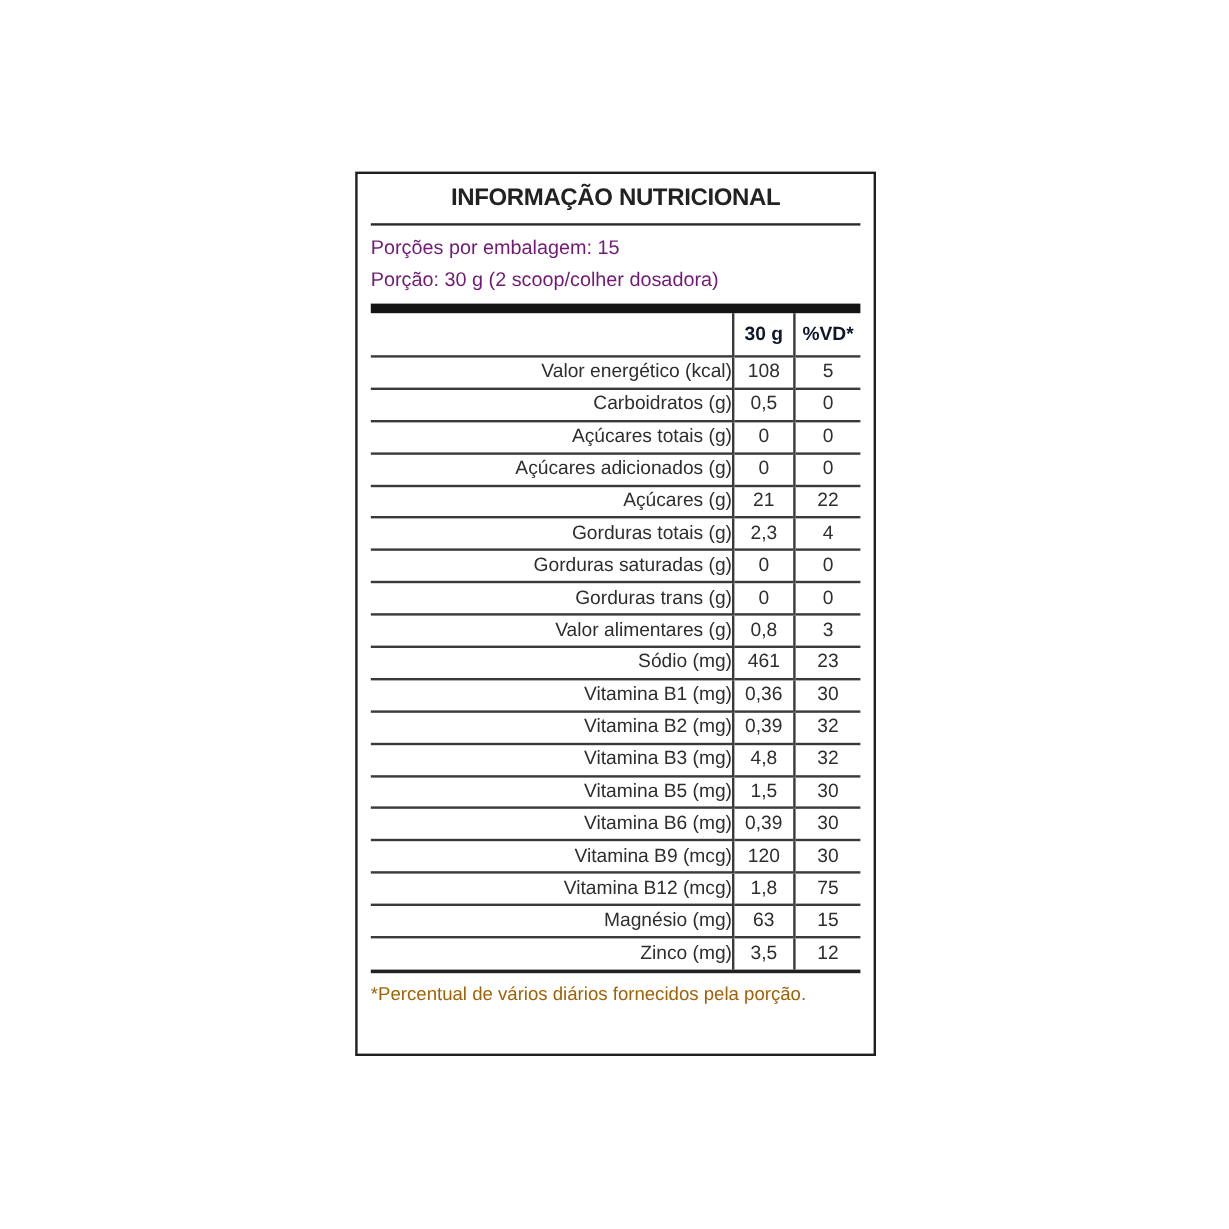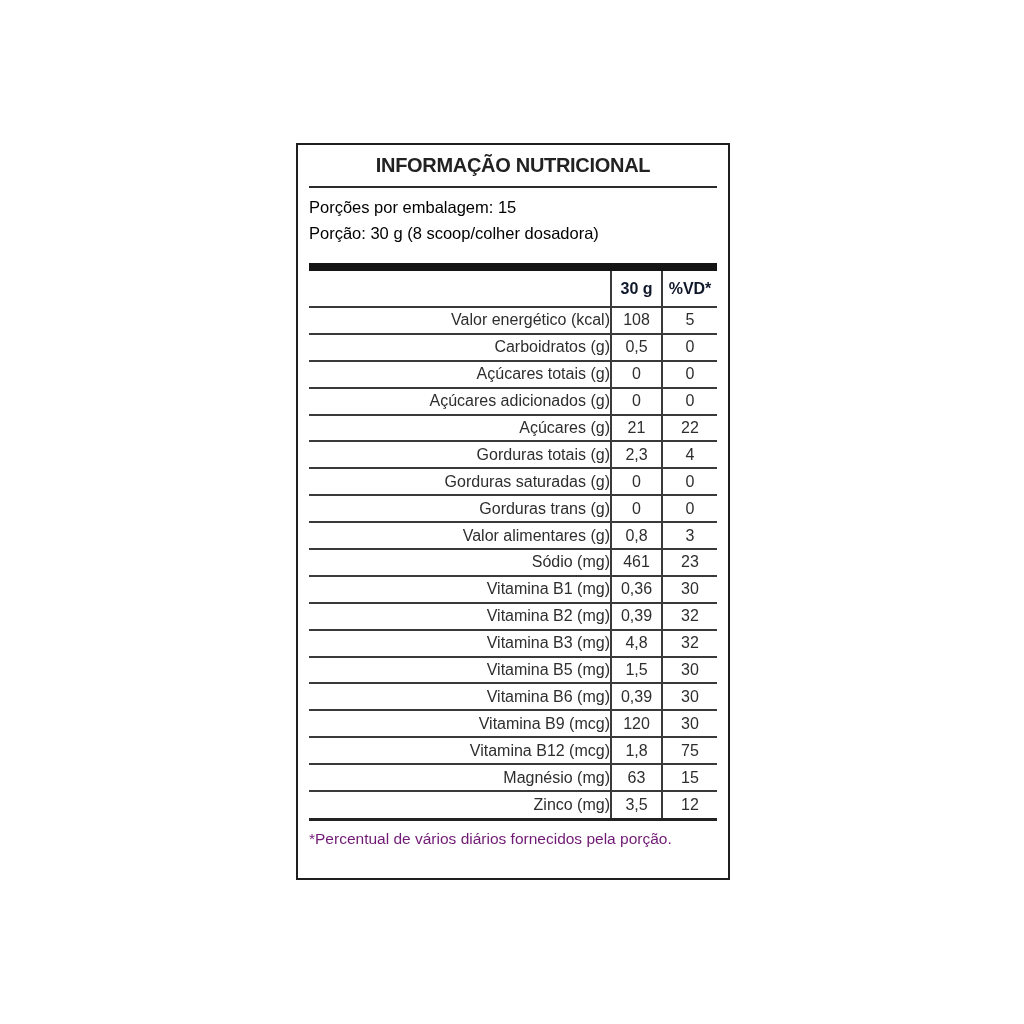--- a/index.html
+++ b/index.html
@@ -27,24 +27,24 @@
     letter-spacing: -0.3px;
     color: #222;
   }
   .title-rule {
     height: 2px;
     background: #2b2b2b;
     margin: 9px 11px 0 11px;
   }
 
   .serving-info {
-    padding: 6px 11px 17px 11px;
+    padding: 6px 11px 7px 11px;
     font-size: 16.5px;
     line-height: 26px;
-    color: #000000;
+    color: #701a75;
   }
 
   .thick-bar {
     height: 8px;
     background: #141414;
     margin: 0 11px;
   }
 
   table.nutrition-table {
     width: calc(100% - 22px);
@@ -81,36 +81,36 @@
   td.cell-label.indent-2 { padding-left: 18px; }
 
   .bottom-rule {
     height: 3px;
     background: #222;
     margin: 0 11px;
   }
   .footnote {
     padding: 9px 11px 0 11px;
     font-size: 15.5px;
-    color: #701a75;
+    color: #a16207;
   }
 </style>
 </head>
 <body>
 
 <div class="page">
   <div class="label-box">
 
     <div class="title">INFORMAÇÃO NUTRICIONAL</div>
 
     <div class="title-rule"></div>
 
     <div class="serving-info">
       <div>Porções por embalagem: 15</div>
-      <div>Porção: 30 g (8 scoop/colher dosadora)</div>
+      <div>Porção: 30 g (2 scoop/colher dosadora)</div>
     </div>
 
     <div class="thick-bar"></div>
 
     <table class="nutrition-table">
       <colgroup>
         <col class="col-label-w">
         <col class="col-amount-w">
         <col class="col-vd-w">
       </colgroup>

